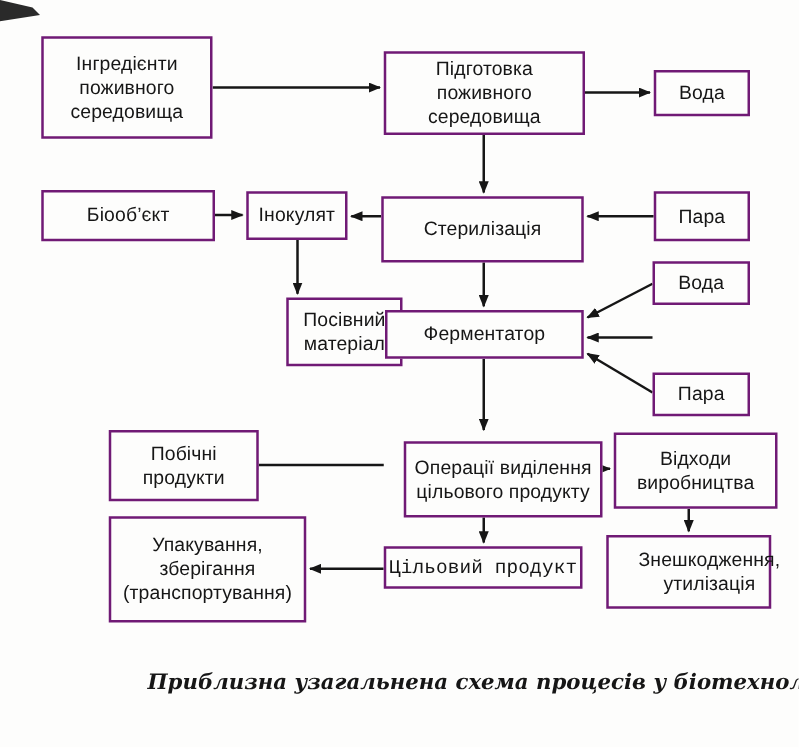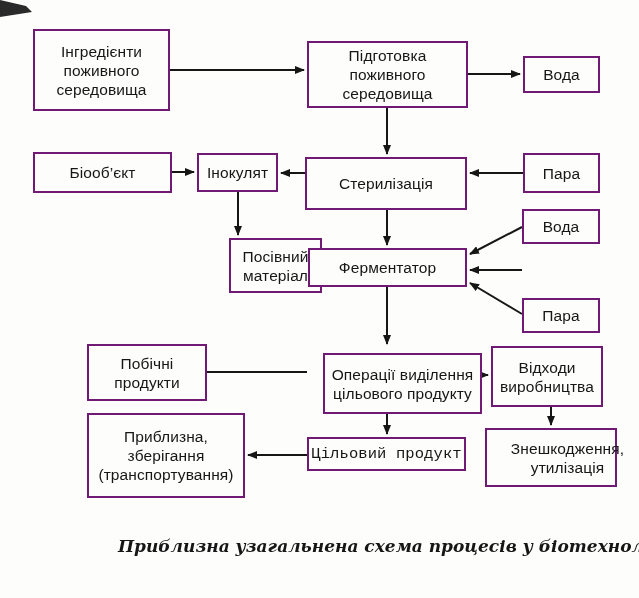--- a/index.html
+++ b/index.html
@@ -99,24 +99,24 @@
   <div class="node" style="left:522px; top:298px; width:78px;  height:35px;">Пара</div>
 
   <div class="node" style="left:192px; top:238px; width:93px;  height:55px;margin-left:37px;">Посівний
 матеріал</div>
   <div class="node" style="left:308px; top:248px; width:159px; height:39px;">Ферментатор</div>
 
   <div class="node" style="left:87px;  top:344px; width:120px; height:57px;">Побічні
 продукти</div>
   <div class="node" style="left:307px; top:353px; width:159px; height:61px;margin-left:16px;">Операції виділення
 цільового продукту</div>
-  <div class="node" style="left:491px; top:346px; width:112px; height:61px;">Відходи
+  <div class="node" style="left:491px; top:346px; width:131px; height:61px;">Відходи
 виробництва</div>
 
-  <div class="node" style="left:87px;  top:413px; width:158px; height:85px;">Приблизна,
+  <div class="node" style="left:87px;  top:413px; width:158px; height:85px;">Упакування,
 зберігання
 (транспортування)</div>
   <div class="node" style="left:307px; top:437px; width:159px; height:34px;font-family:Liberation Mono, monospace;">Цільовий продукт</div>
   <div class="node" style="left:485px; top:428px; width:132px; height:59px;padding-left:33px;">Знешкодження,
 утилізація</div>
 
   <div class="caption">Приблизна узагальнена схема процесів у біотехнології</div>
 
 </div>
 

